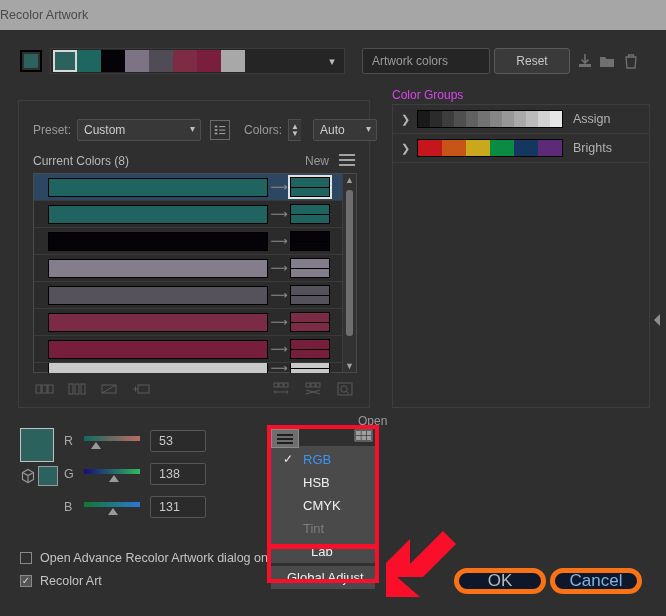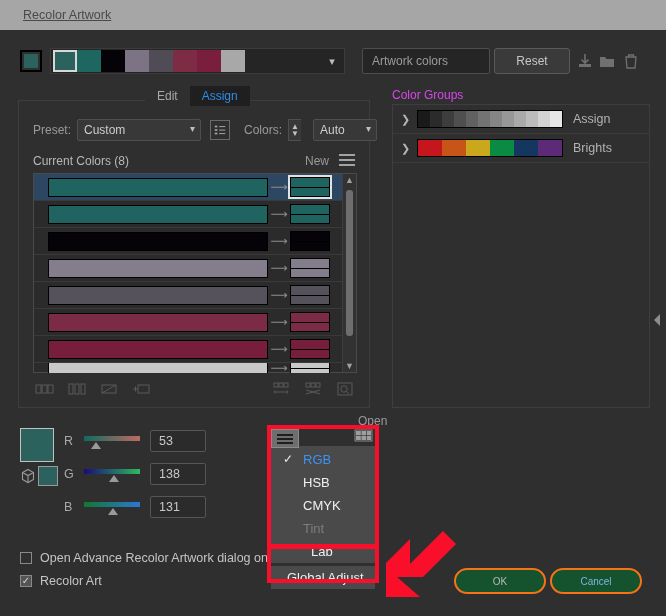--- a/index.html
+++ b/index.html
@@ -9,23 +9,22 @@
     font-family:"Liberation Sans", sans-serif;
     font-size:12px;
     color:#b8b8b8;
     -webkit-font-smoothing:antialiased;
   }
   .dialog{position:relative;width:666px;height:616px;background:#2f2f2f;}
 
   
   .titlebar{
     height:30px;background:#a6a6a6;color:#4a4a4a;
-    display:flex;align-items:center;padding-left:23px;
+    display:flex;align-items:center;padding-left:0;
     font-size:12.5px;
-    text-decoration:underline;
   }
 
   
   .toolbar{
     position:absolute;top:30px;left:0;right:0;height:60px;
   }
   .main-swatch{
     position:absolute;left:20px;top:20px;width:22px;height:22px;
     border:2px solid #000;background:#2f2f2f;
     box-sizing:border-box;padding:2px;
@@ -229,22 +228,22 @@
   .chk{
     width:12px;height:12px;border:1px solid #8a8a8a;box-sizing:border-box;
     background:#2f2f2f;display:flex;align-items:center;justify-content:center;
     font-size:10px;color:#d5d5d5;line-height:1;
   }
   .chk.on{background:#555;}
   .chk-lbl{margin-left:8px;color:#c4c4c4;font-size:12.5px;white-space:nowrap;}
 
   .btn{
     position:absolute;top:568px;height:26px;box-sizing:border-box;
-    border:2px solid #f97316;border-radius:13px;background:#14532d;
-    display:flex;align-items:center;justify-content:center;font-size:10px;
+    border:5px solid #f97316;border-radius:13px;background:#0f172a;
+    display:flex;align-items:center;justify-content:center;font-size:17px;
   }
   #btn-ok{left:454px;width:92px;color:#b9b9b9;}
   #btn-cancel{left:550px;width:92px;color:#7fb4e8;}
 
   
   .red-arrow{position:absolute;left:386px;top:527px;width:76px;height:74px;z-index:40;}
 </style>
 </head>
 <body>
 
@@ -292,28 +291,20 @@
           <path d="M2 5h5l1.5 2H16v8H2z" fill="#b0b0b0"></path>
         </svg>
     </div>
     <div class="tb-icon" id="icon-trash">
       <svg viewBox="0 0 18 18" width="18" height="18">
           <path d="M4 5h10l-1 11H5zM6.5 3h5v2h-5z" fill="none" stroke="#b0b0b0" stroke-width="1.3"></path>
         </svg>
     </div>
   </div>
 
-  <div class="tabs">
-    <div class="tab">
-        <span>Edit</span>
-      </div>
-    <div class="tab active">
-        <span>Assign</span>
-      </div>
-  </div>
 
   <div class="leftpanel">
 
     <div class="presetrow">
       <span class="lbl">Preset:</span>
       <div class="select" id="preset-select">
         <span>Custom</span>
         <span class="caret">▾</span>
       </div>
       <div class="list-icon">

